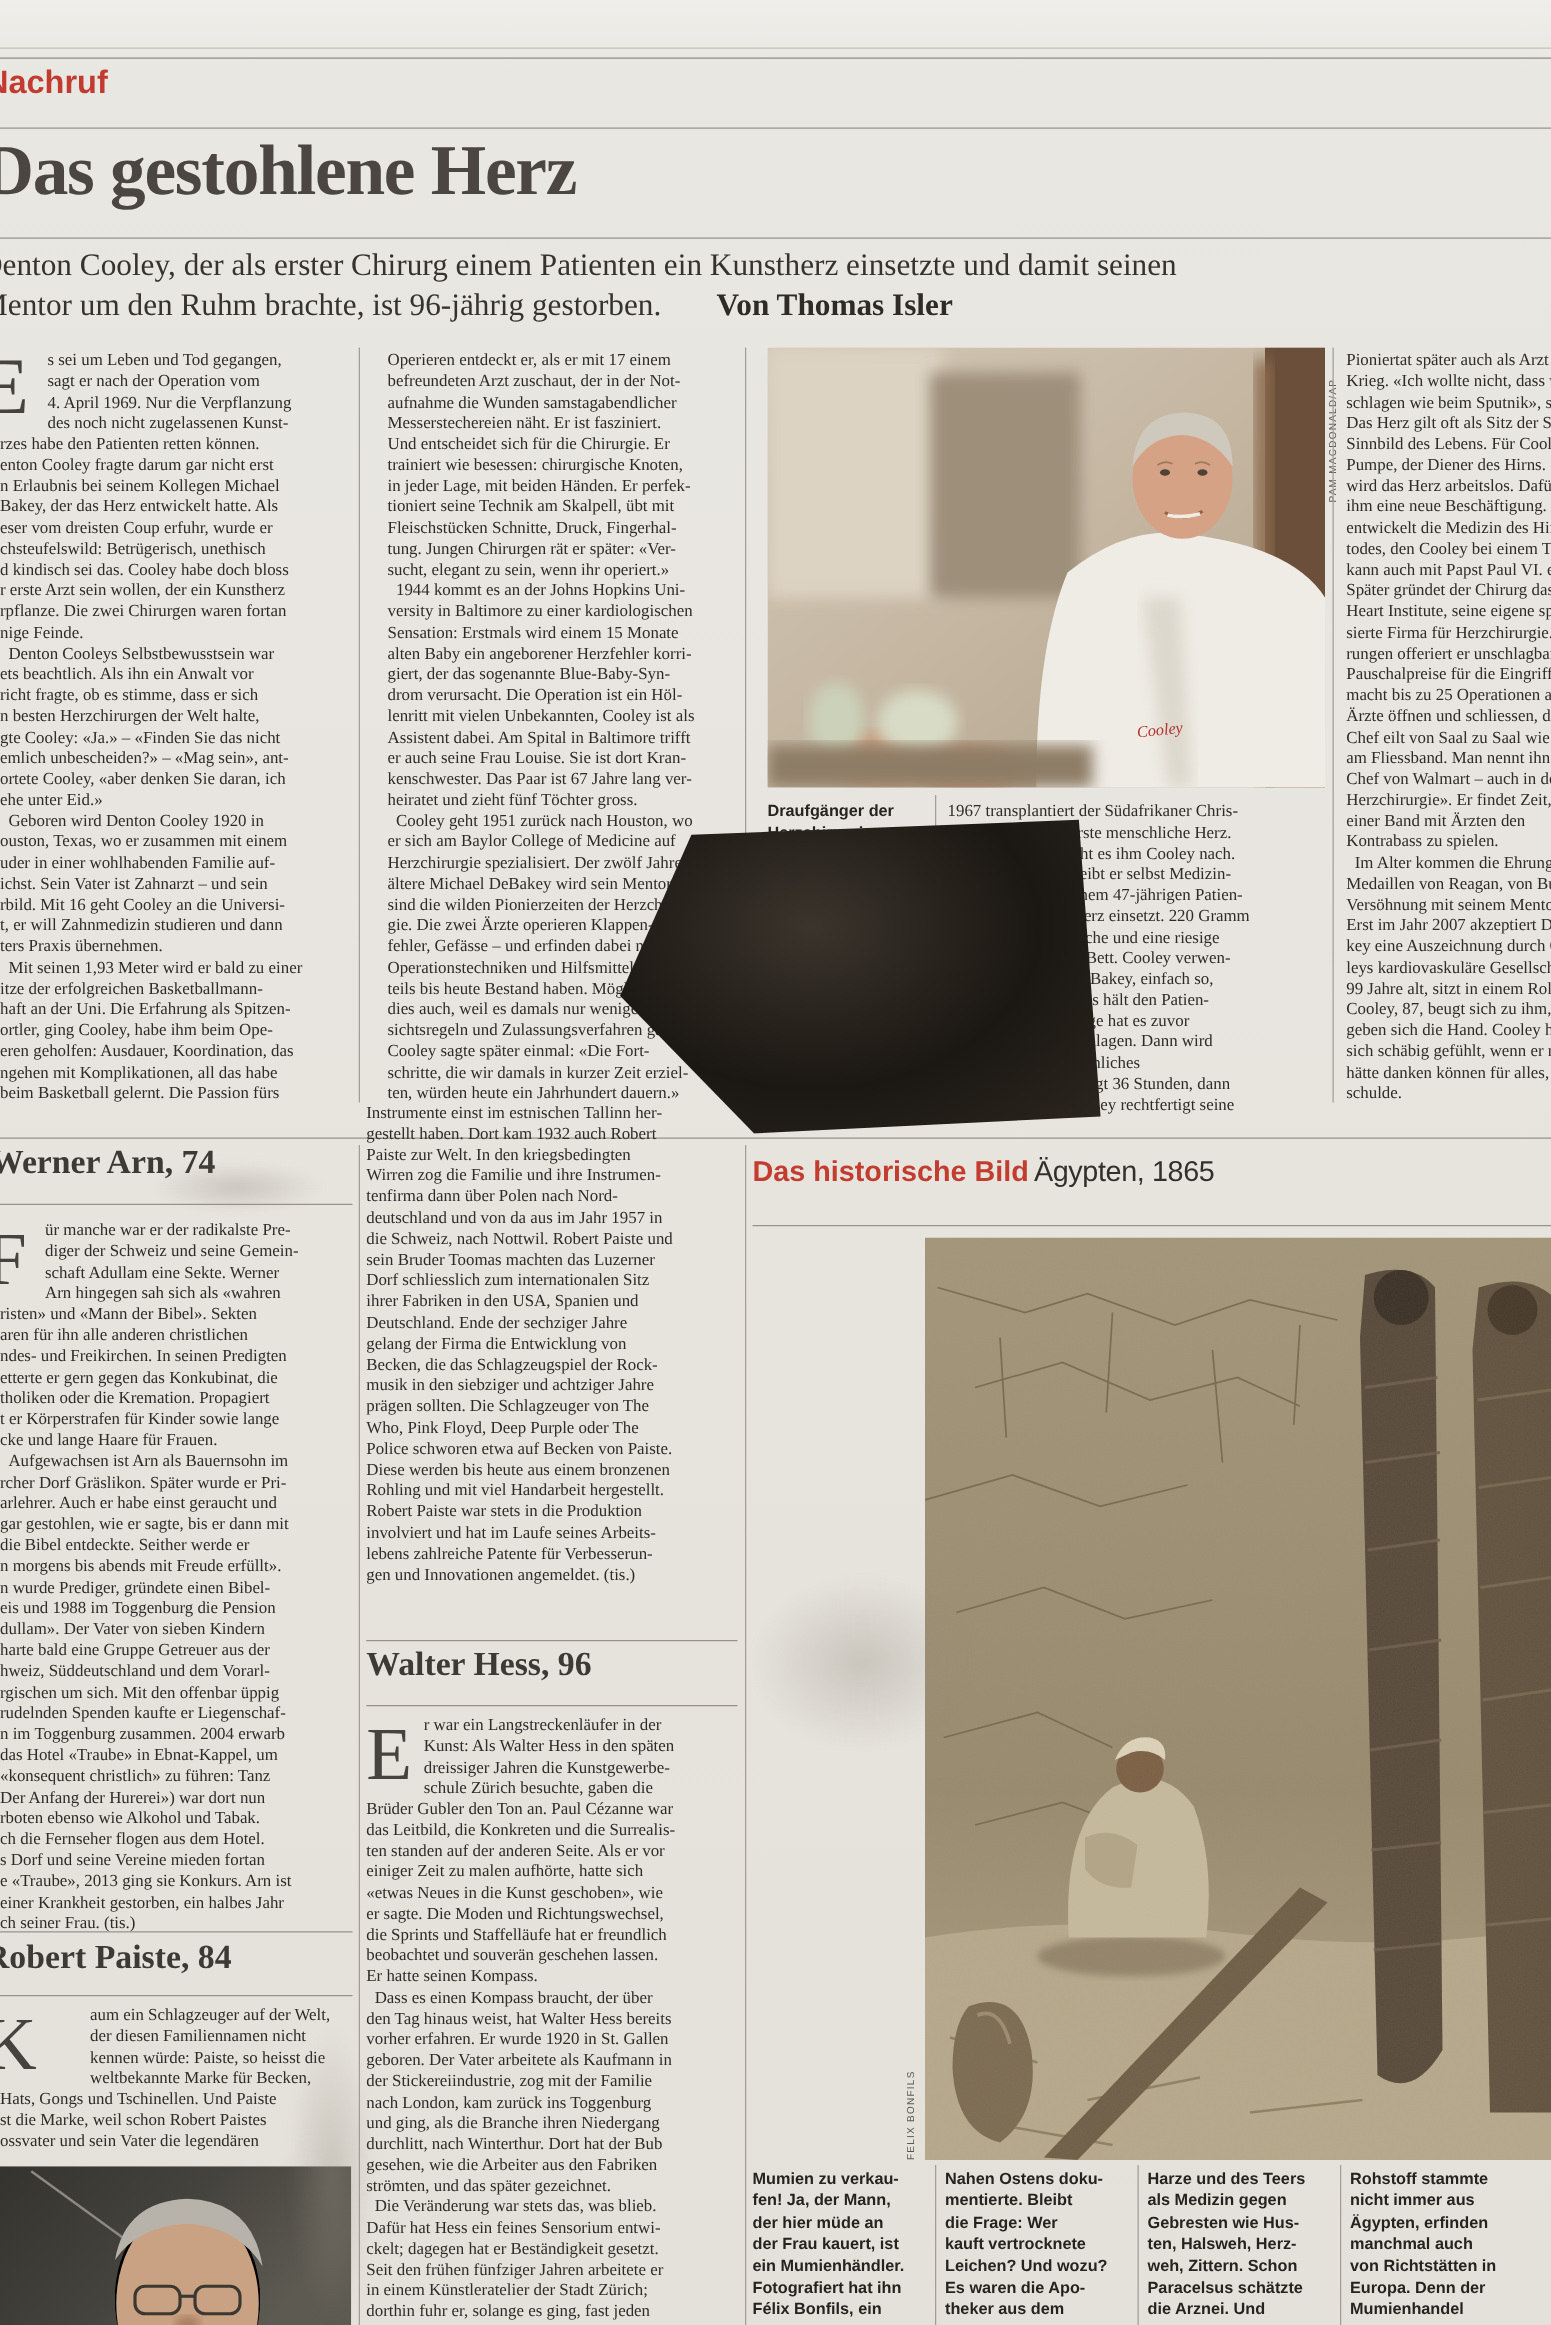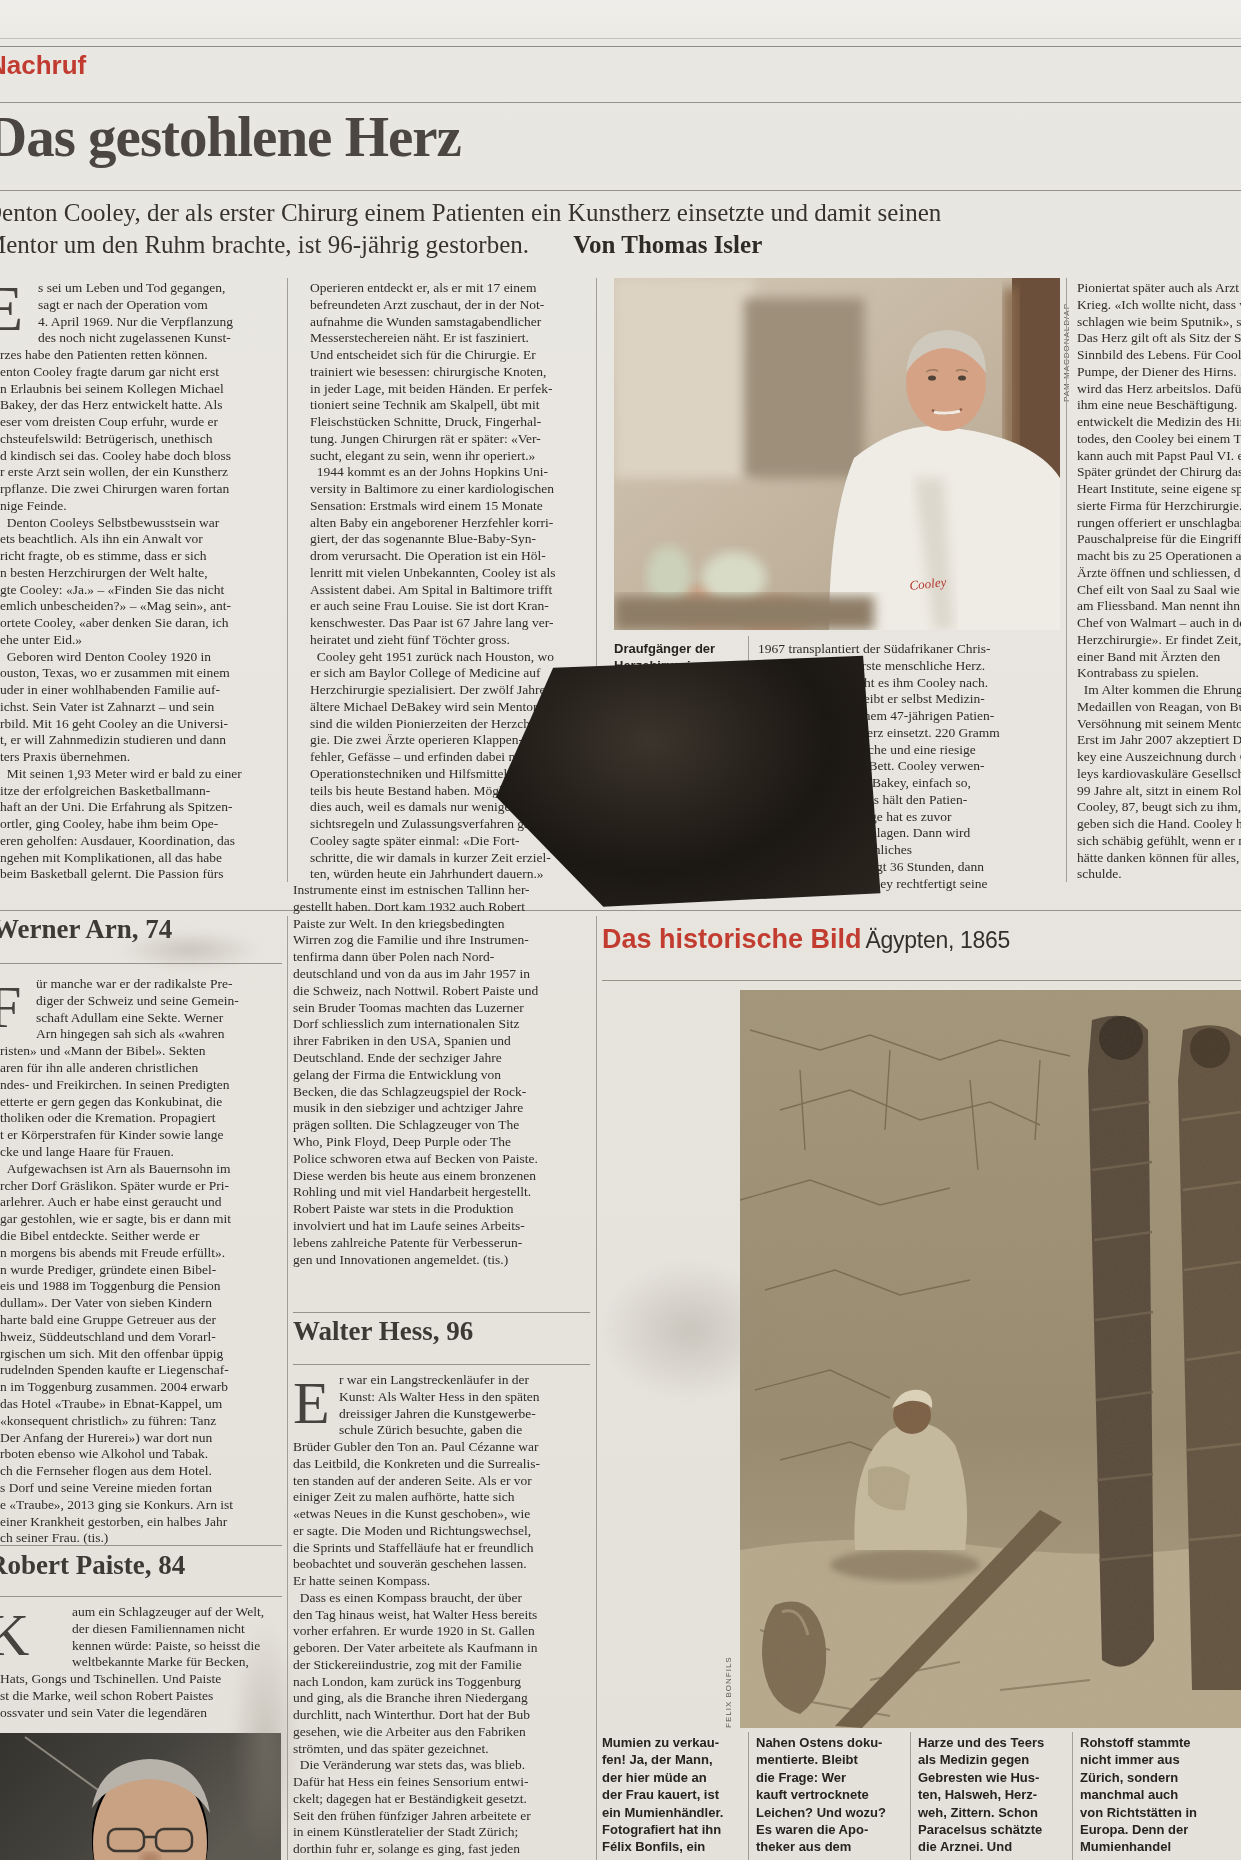--- a/index.html
+++ b/index.html
@@ -18,21 +18,21 @@
   .body-col .ln{white-space:nowrap;overflow:visible;}
   .dropcap{position:absolute;font-family:"Liberation Serif",serif;font-size:60px;line-height:56px;
            color:#46423d;font-weight:normal;}
   .pad4 .ln:nth-child(-n+4){padding-left:38px;}
   .padw .ln:nth-child(-n+4){padding-left:36px;}
   .padh .ln:nth-child(-n+4){padding-left:46px;}
   .padp .ln:nth-child(-n+4){padding-left:40px;margin-left:32px;}
   .sec-head{font-family:"Liberation Serif",serif;font-weight:bold;font-size:27px;color:#3d3935;white-space:nowrap;}
   .capt{font-family:"Liberation Sans",sans-serif;font-weight:bold;font-size:13px;line-height:17.4px;color:#26231f;}
   .capt .ln{white-space:nowrap;}
-  .hist-label{font-family:"Liberation Sans",sans-serif;font-weight:bold;font-size:27px;color:#c23c30;}
+  .hist-label{font-family:"Liberation Sans",sans-serif;font-weight:bold;font-size:23px;color:#c23c30;}
   .hist-title{font-family:"Liberation Sans",sans-serif;font-size:23px;color:#33302c;letter-spacing:-0.3px;}
   .vcredit{font-family:"Liberation Sans",sans-serif;font-size:8px;letter-spacing:1px;color:#5c5952;
            writing-mode:vertical-rl;transform:rotate(180deg);}
   .blob{position:absolute;left:496px;top:652px;width:386px;height:256px;
         background:radial-gradient(ellipse at 40% 35%, #3a342c 0%, #1b1712 55%, #2c2720 100%);
         clip-path:polygon(14.8% 6.2%,95.1% 1.5%,99.6% 94.2%,27.8% 99.5%,0% 56.5%);}
   .ghost{position:absolute;background:radial-gradient(ellipse,rgba(150,144,132,.35),rgba(150,144,132,0) 70%);
          filter:blur(3px);}
   figure{margin:0;}
 </style>
@@ -486,21 +486,21 @@
       <div class="ln">Gebresten wie Hus-</div>
       <div class="ln">ten, Halsweh, Herz-</div>
       <div class="ln">weh, Zittern. Schon</div>
       <div class="ln">Paracelsus schätzte</div>
       <div class="ln">die Arznei. Und</div>
     </div>
   <div class="vr" style="left:1072px;top:1732px;height:128px;"></div>
   <div class="abs capt" style="left:1080px;top:1734px;width:161px;">
       <div class="ln">Rohstoff stammte</div>
       <div class="ln">nicht immer aus</div>
-      <div class="ln">Zürich, sondern</div>
+      <div class="ln">Ägypten, erfinden</div>
       <div class="ln">manchmal auch</div>
       <div class="ln">von Richtstätten in</div>
       <div class="ln">Europa. Denn der</div>
       <div class="ln">Mumienhandel</div>
     </div>
 
   <div class="ghost" style="left:600px;top:1260px;width:180px;height:140px;"></div>
   <div class="ghost" style="left:230px;top:1620px;width:70px;height:240px;"></div>
   <div class="ghost" style="left:120px;top:930px;width:140px;height:40px;"></div>
 

